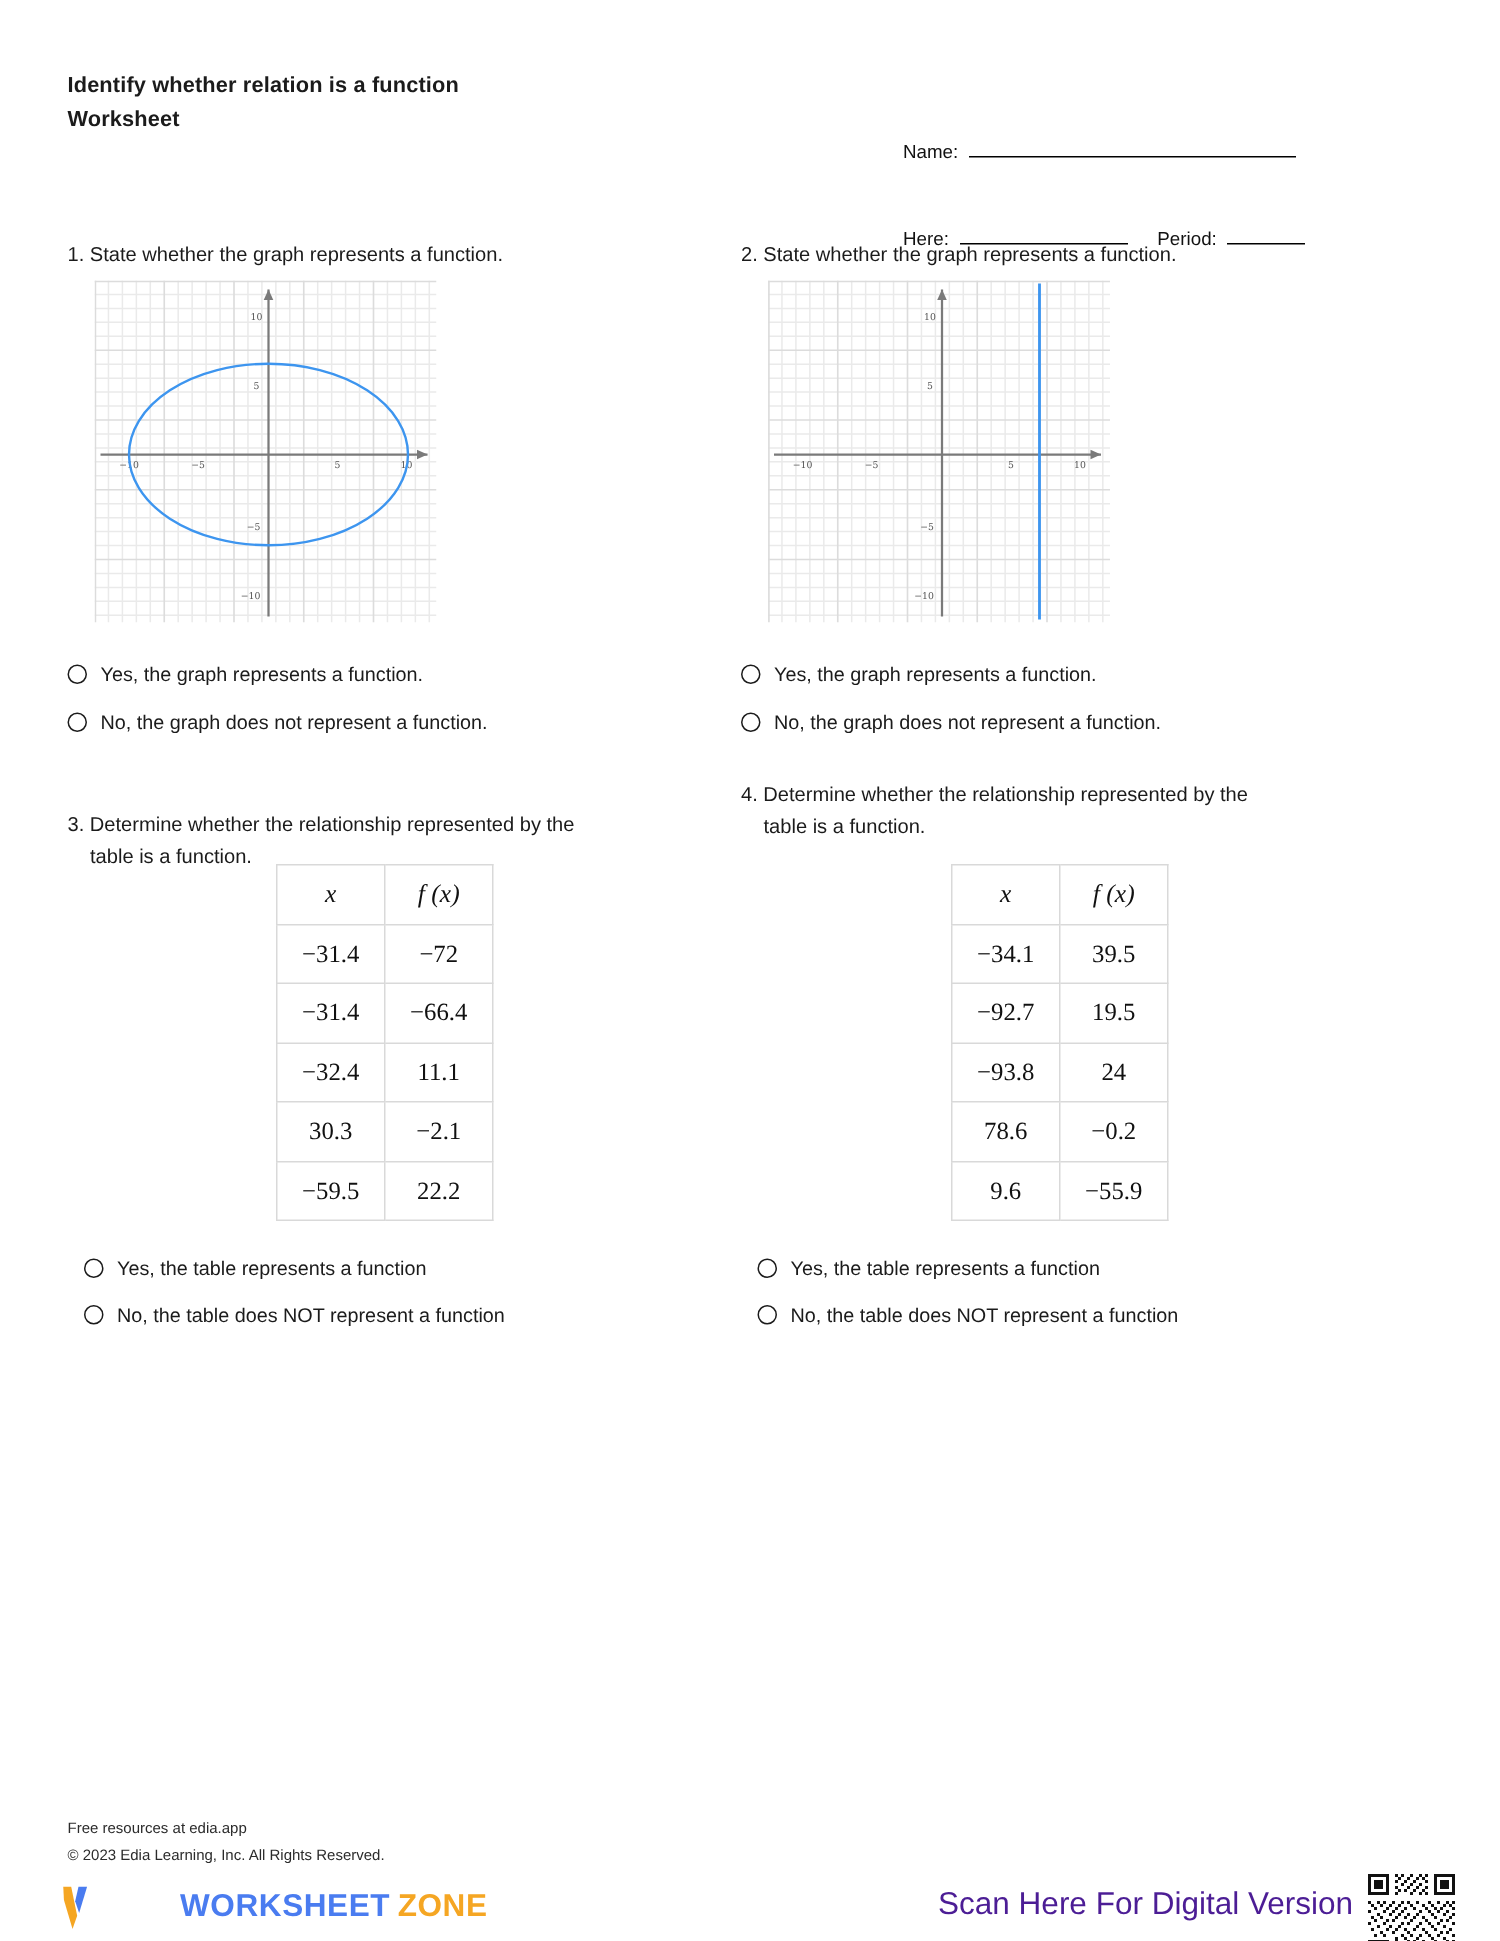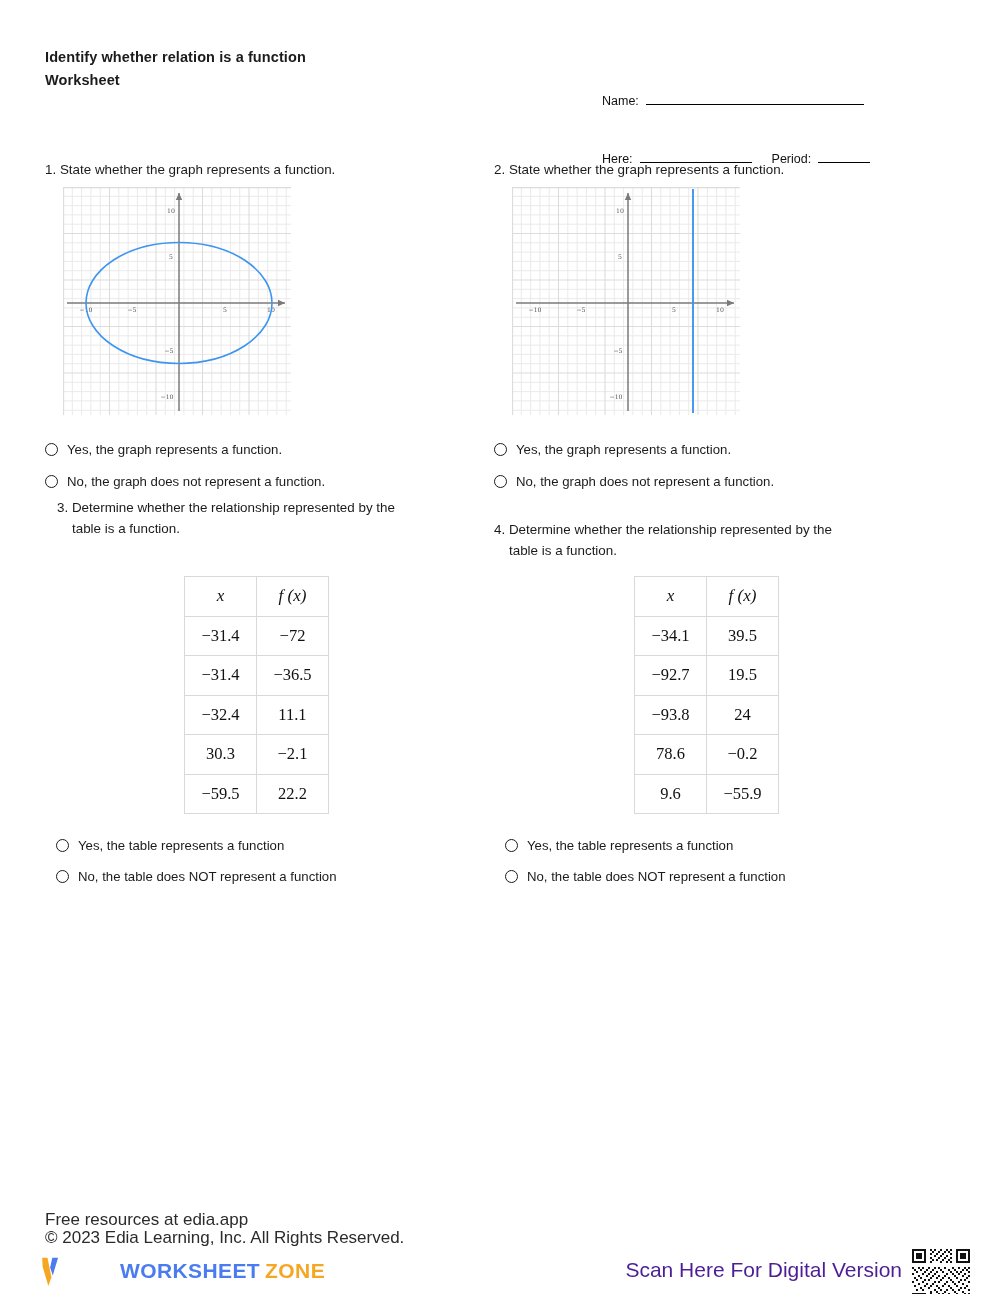--- a/index.html
+++ b/index.html
@@ -54,21 +54,21 @@
   table.fn td, table.fn th {
     border: 1px solid #d9d9d9;
     width: 72px; height: 39.5px;
     text-align: center;
     vertical-align: middle;
     font-weight: normal;
   }
   table.fn th { font-style: italic; font-size: 17px; }
 
   
-  .foot-text { position: absolute; left: 45px; top: 1211px; font-size: 17px; line-height: 17.5px; color: #2b2b2b; }
+  .foot-text { position: absolute; left: 45px; top: 1211px; font-size: 10px; line-height: 17.5px; color: #2b2b2b; }
   .brand { position: absolute; left: 38px; top: 1256px; display: flex; align-items: center; gap: 48px; }
   .brand-mark { width: 26px; height: 30px; margin-right: 8px; }
   .brand-text { font-size: 21px; font-weight: bold; letter-spacing: .4px; }
   .b-ws { color: #4a7cf0; }
   .b-zone { color: #f5a623; margin-left: 5px; }
 
   .scan { position: absolute; right: 78px; top: 1258px; font-size: 21px; color: #4c1d95; white-space: nowrap; }
   .qr { position: absolute; right: 10px; top: 1249px; width: 58px; height: 58px; }
 </style>
 </head>
@@ -269,21 +269,21 @@
 
   <div class="opt col-r" style="top:442px;">
     <span class="radio"></span>
     <span>Yes, the graph represents a function.</span>
   </div>
   <div class="opt col-r" style="top:474px;">
     <span class="radio"></span>
     <span>No, the graph does not represent a function.</span>
   </div>
 
-  <div class="qnum col-l" style="top:497px;margin-left:12px;">
+  <div class="qnum col-l" style="top:539px;">
     <div>
       <span>3.</span>
       <span>Determine whether the relationship represented by the</span>
     </div>
     <div style="margin-left:15px;">table is a function.</div>
   </div>
 
   <div class="tblwrap" style="left:184px; top:576px;">
     <table class="fn">
       <thead>
@@ -292,21 +292,21 @@
           <th>f (x)</th>
         </tr>
       </thead>
       <tbody>
         <tr>
           <td>−31.4</td>
           <td>−72</td>
         </tr>
         <tr>
           <td>−31.4</td>
-          <td>−36.5</td>
+          <td>−66.4</td>
         </tr>
         <tr>
           <td>−32.4</td>
           <td>11.1</td>
         </tr>
         <tr>
           <td>30.3</td>
           <td>−2.1</td>
         </tr>
         <tr>

